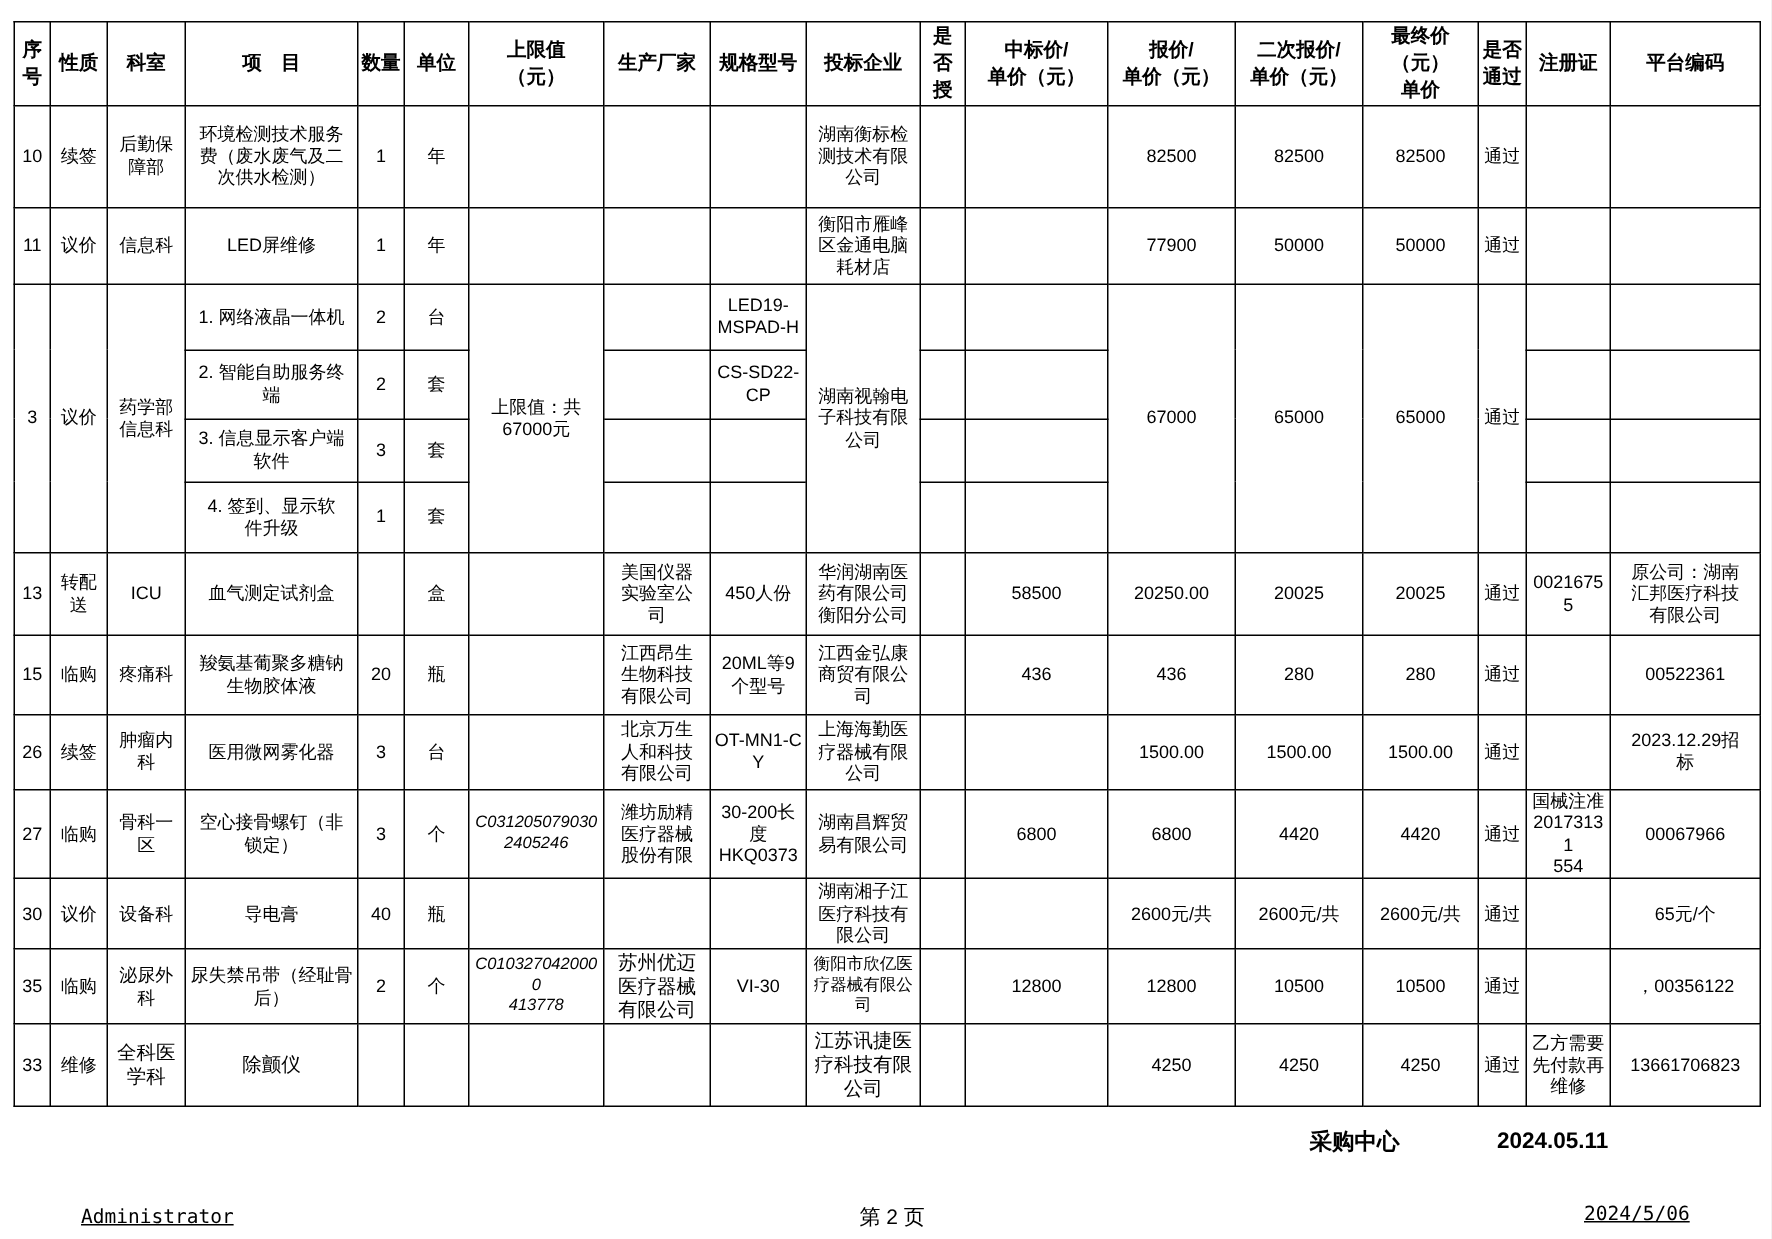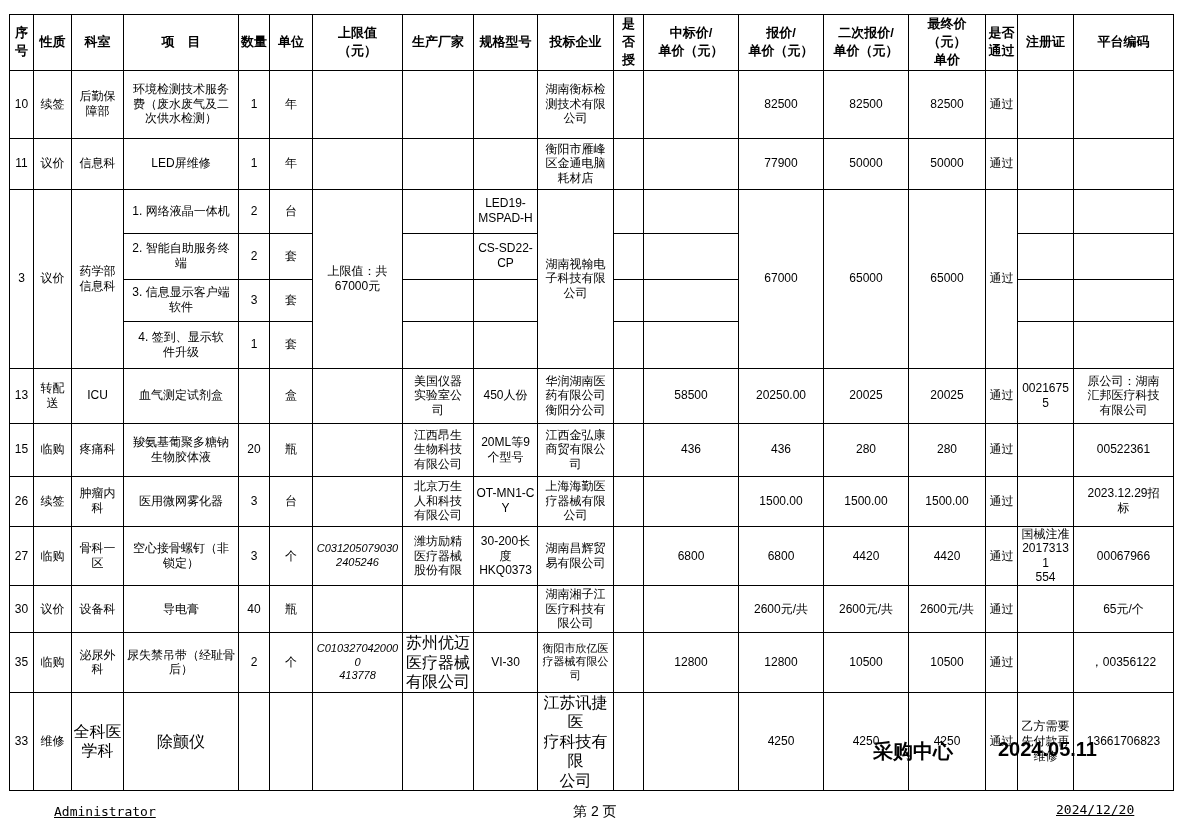--- a/index.html
+++ b/index.html
@@ -27,25 +27,25 @@
     padding:0 1px;
     overflow:hidden;
     font-weight:normal;
     word-break:break-all;
   }
   table.grid th {
     font-weight:bold;
     font-size:13px;
     line-height:1.4;
   }
-  table.grid td.lg { font-size:16px; }
+  table.grid td.lg { font-size:13px; }
   table.grid td.sm { font-size:11px; line-height:1.25; }
   table.grid td.code { font-size:11px;font-style:italic; }
   .f { position:absolute; font-size:14px; white-space:nowrap; }
-  .f.bold { font-weight:bold; font-size:20px; }
+  .f.bold { font-weight:bold; font-size:15px;margin-top:14px; }
   .f.mono { font-family:"DejaVu Sans Mono", monospace; font-size:13px;text-decoration:underline; }
 </style>
 </head>
 <body>
 
 <div class="page">
 
   <table class="grid" id="grid">
     <colgroup>
       <col style="width:24px">
@@ -391,15 +391,15 @@
           <td>13661706823</td>
         </tr>
       </tbody>
   </table>
 
   <div class="f bold" style="left:873px; top:738px">采购中心</div>
   <div class="f bold" style="left:998px; top:738px">2024.05.11</div>
 
   <div class="f mono" style="left:54px; top:804px">Administrator</div>
   <div class="f" style="left:573px; top:803px">第 2 页</div>
-  <div class="f mono" style="left:1056px; top:802px">2024/12/20</div>
+  <div class="f mono" style="left:1056px; top:802px">2024/5/06</div>
 
 </div>
 
 </body></html>

